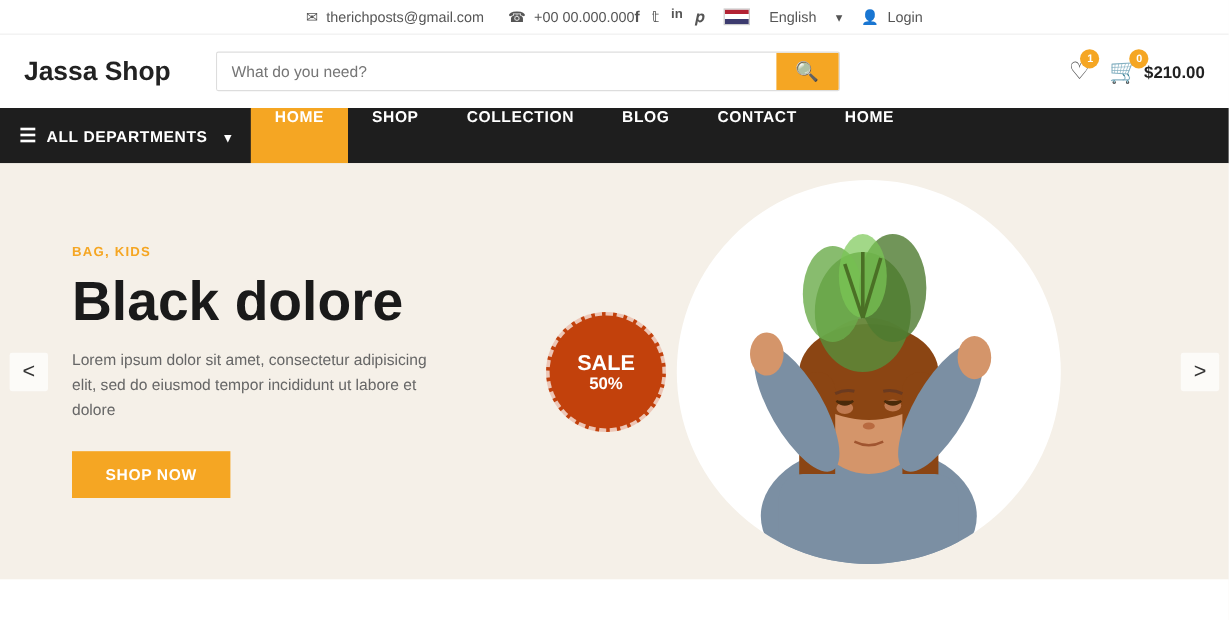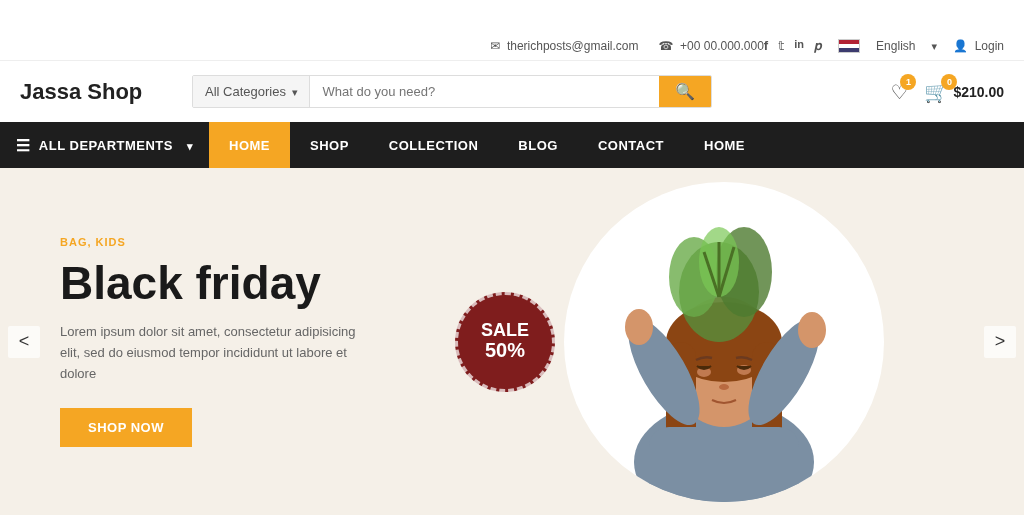--- a/index.html
+++ b/index.html
@@ -4,38 +4,37 @@
   <style>
     * { margin: 0; padding: 0; box-sizing: border-box; }
     body { font-family: 'Arial', sans-serif; width: 1024px; overflow-x: hidden; background: #fff; }
 
     
     .top-bar {
       background: #fff;
       border-bottom: 1px solid #eee;
       display: flex;
       align-items: center;
-      justify-content: flex-end;
+      justify-content: center;
       padding: 6px 20px;
       font-size: 12px;
       color: #555;
-      margin-top: 32px;
     }
     .top-bar-left { display: flex; gap: 20px; align-items: center; }
     .top-bar-right { display: flex; gap: 16px; align-items: center; }
     .top-bar-right .social-icons { display: flex; gap: 10px; }
     .top-bar-right .lang-login { display: flex; gap: 16px; align-items: center; }
     .login-btn { color: #555; text-decoration: none; font-size: 12px; }
 
     
     .header {
       display: flex;
       align-items: center;
       padding: 14px 20px;
-      gap: 32px;
+      gap: 20px;
       background: #fff;
     }
     .logo {
       font-size: 22px;
       font-weight: 700;
       color: #222;
       white-space: nowrap;
       min-width: 140px;
     }
     .search-bar {
@@ -130,21 +129,21 @@
       letter-spacing: 0.5px;
       min-width: 190px;
     }
     .nav-items {
       display: flex;
       align-items: stretch;
       flex: 1;
     }
     .nav-item {
       display: flex;
-      align-items: center;
+      align-items: flex-start;
       padding: 0 20px;
       color: #fff;
       font-size: 13px;
       font-weight: 600;
       cursor: pointer;
       letter-spacing: 0.5px;
       text-decoration: none;
       white-space: nowrap;
     }
     .nav-item.active { background: #f5a623; }
@@ -197,38 +196,38 @@
     }
 
     
     .sale-badge {
       position: absolute;
       left: 455px;
       top: 50%;
       transform: translateY(-50%);
       width: 100px;
       height: 100px;
-      background: #7f1d1d;
+      background: #c2410c;
       border-radius: 50%;
       display: flex;
       flex-direction: column;
       align-items: center;
       justify-content: center;
       border: 3px dashed rgba(255,255,255,0.7);
       z-index: 3;
     }
     .sale-text {
       color: #fff;
       font-size: 18px;
       font-weight: 900;
       line-height: 1;
     }
     .sale-percent {
       color: #fff;
-      font-size: 20px;
+      font-size: 14px;
       font-weight: 700;
     }
 
     
     .hero-image-area {
       position: absolute;
       right: 60px;
       top: 0;
       height: 100%;
       width: 480px;
@@ -304,24 +303,20 @@
         <span>👤</span>
         &nbsp;<span>Login</span>
       </a>
     </div>
   </div>
 </div>
 
 <div class="header">
   <div class="logo">Jassa Shop</div>
   <div class="search-bar">
-    <div class="search-category">
-      <span>All Categories</span>
-      <span class="chevron-down"></span>
-    </div>
     <input class="search-input" type="text" placeholder="What do you need?" style="">
     <button class="search-btn">
       <span>🔍</span>
     </button>
   </div>
   <div class="header-actions">
     <button class="wishlist-btn">
       <span>♡</span>
       <span class="badge">1</span>
     </button>
@@ -363,21 +358,21 @@
   </div>
 </nav>
 
 <div class="hero">
   <button class="arrow-left">
     <span>&lt;</span>
   </button>
 
   <div class="hero-content">
     <div class="hero-tag">BAG, KIDS</div>
-    <h1 class="hero-title">Black friday</h1>
+    <h1 class="hero-title">Black dolore</h1>
     <p class="hero-desc">Lorem ipsum dolor sit amet, consectetur adipisicing elit, sed do eiusmod tempor incididunt ut labore et dolore</p>
     <button class="shop-now-btn">SHOP NOW</button>
   </div>
 
   <div class="sale-badge">
     <span class="sale-text">SALE</span>
     <span class="sale-percent">50%</span>
   </div>
 
   <div class="hero-image-area">

